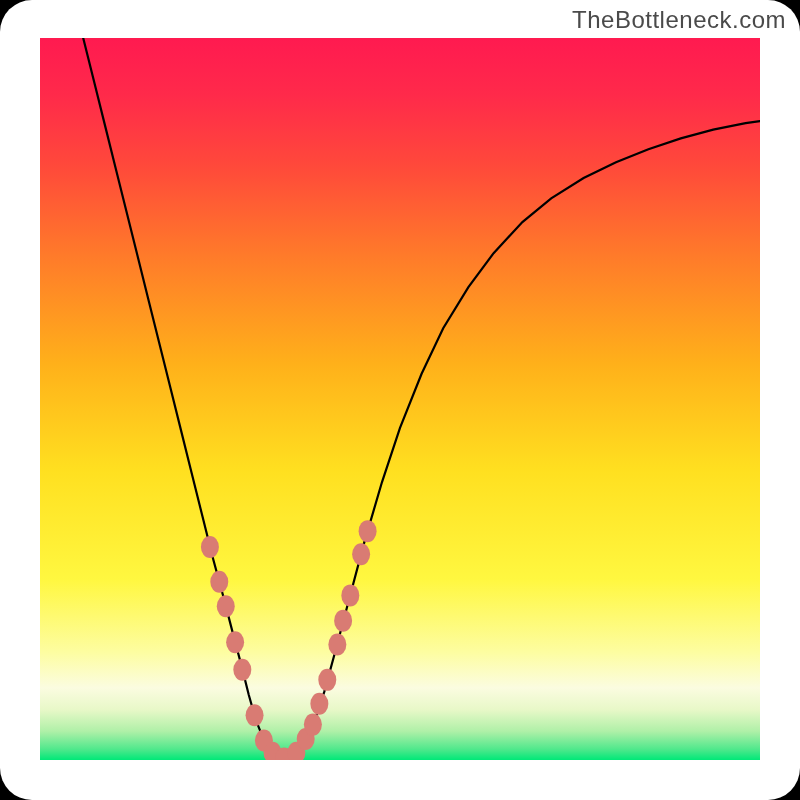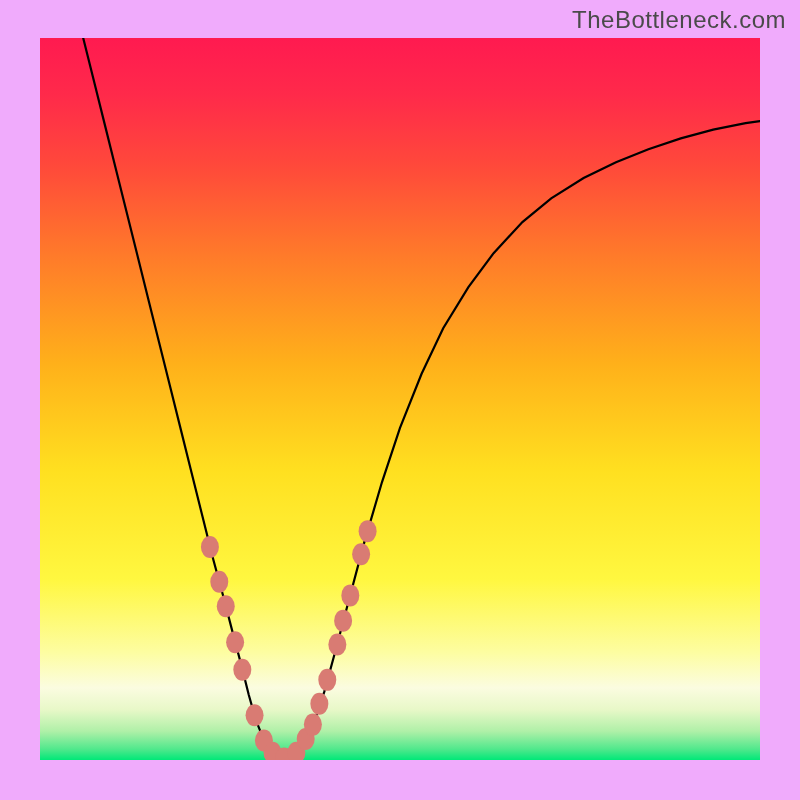--- a/index.html
+++ b/index.html
@@ -7,21 +7,22 @@
     padding: 0;
     width: 800px;
     height: 800px;
     background: #000000;
     overflow: hidden;
   }
   .canvas {
     position: relative;
     width: 800px;
     height: 800px;
-    background: #f0abfc;
+    background: #ffffff;
+    border-radius: 32px;
   }
   .watermark {
     position: absolute;
     top: 6px;
     right: 14px;
     color: #4a4a4a;
     font-family: Arial, Helvetica, sans-serif;
     font-size: 24px;
     font-weight: 500;
     letter-spacing: 0.5px;

